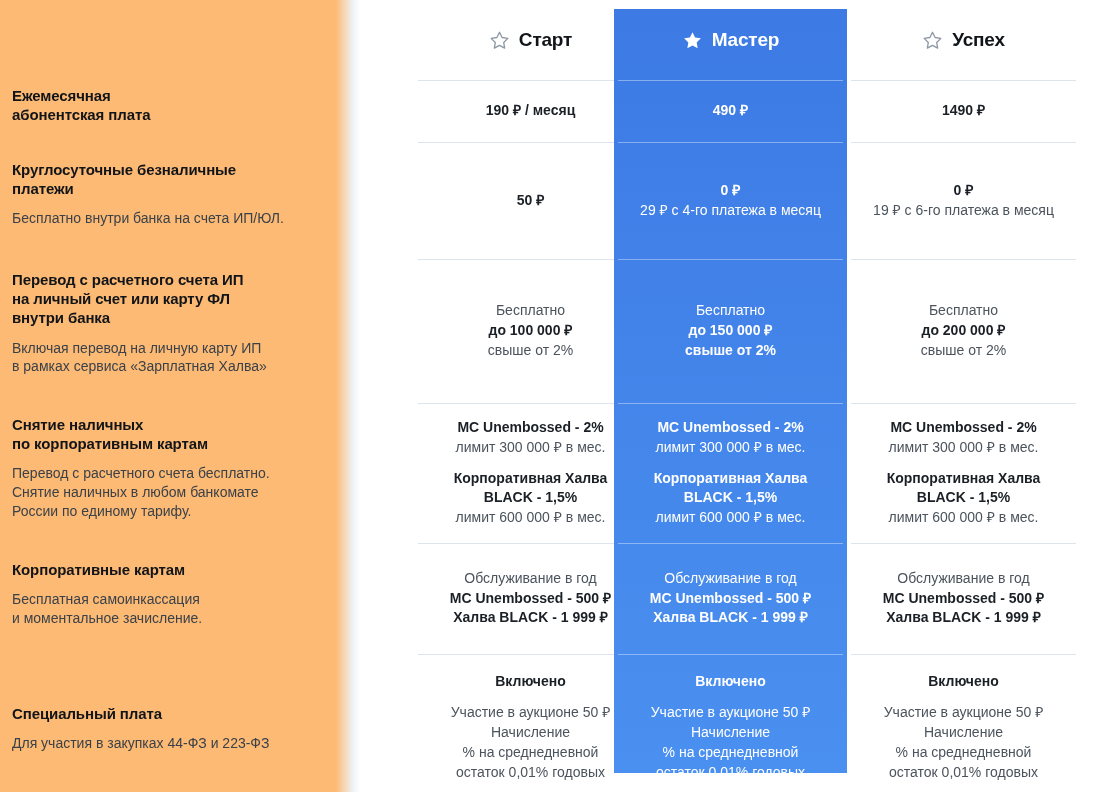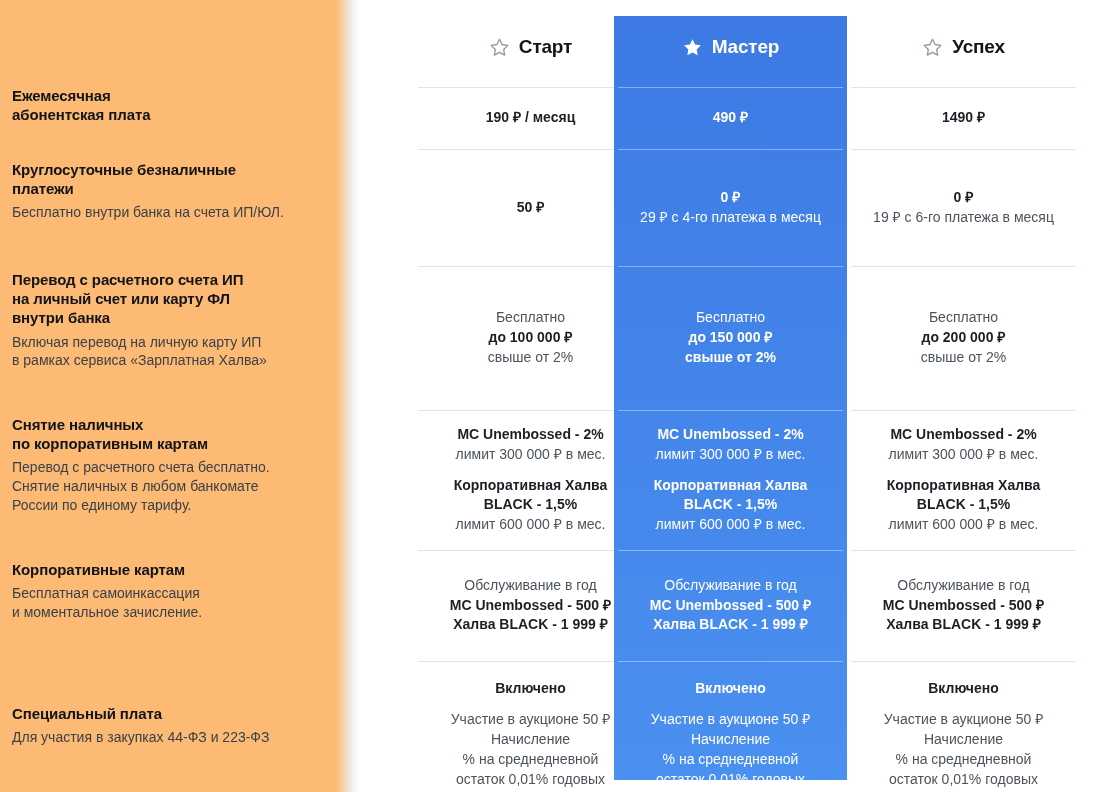--- a/index.html
+++ b/index.html
@@ -54,37 +54,37 @@
 
   .feature-title {
     font-size: 15px;
     font-weight: bold;
     line-height: 1.28;
     color: #111418;
     letter-spacing: -0.1px;
   }
 
   .feature-desc {
-    margin-top: 5px;
+    margin-top: 11px;
     font-size: 14px;
     line-height: 1.33;
     color: #3a4149;
     font-weight: normal;
   }
 
   
   .plans-wrap {
     position: relative;
     flex: 1 1 auto;
     height: 792px;
   }
 
   .plan-col {
     position: absolute;
-    top: 16px;
+    top: 9px;
     height: 764px;
     width: 233px;
   }
 
   .plan-col.col-0 { left: 54px; }
   .plan-col.col-1 { left: 254px; }
   .plan-col.col-2 { left: 487px; }
 
   .plan-col.featured {
     background: linear-gradient(to bottom, #3d7ae4 0%, #4a90f0 100%);

